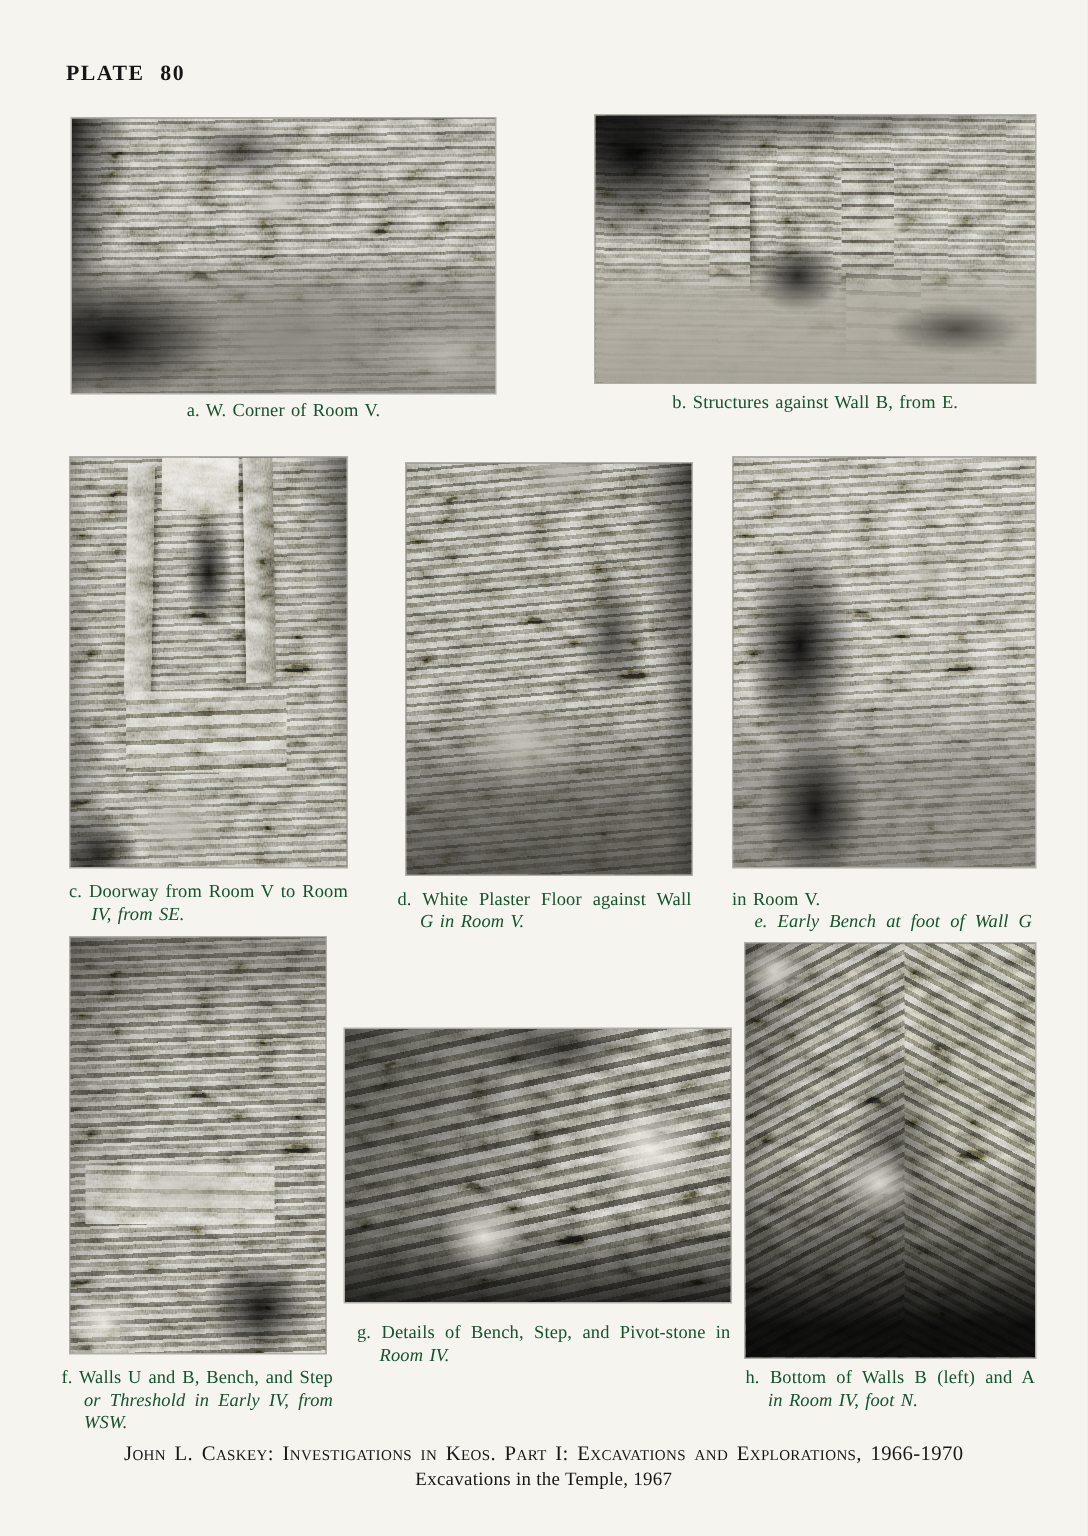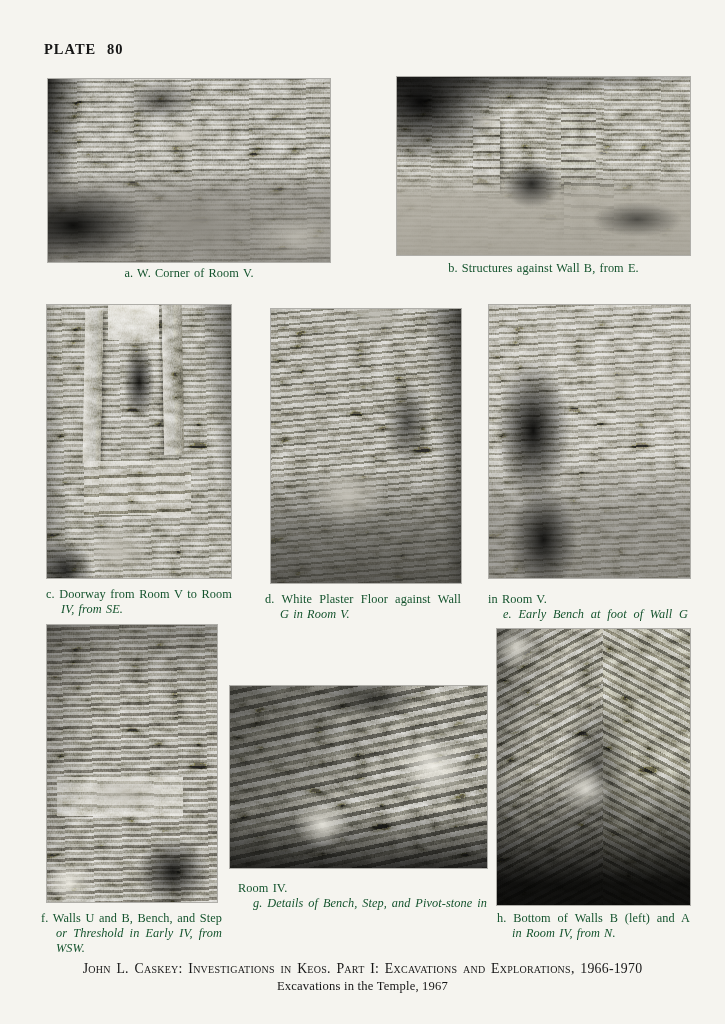--- a/index.html
+++ b/index.html
@@ -237,35 +237,35 @@
   <div class="ph ph-g" style="left:230px;top:686px;width:257px;height:182px;">
     <svg class="ov blotch" preserveAspectRatio="none">
         <rect width="100%" height="100%" fill="#808080" filter="url(#f-blotch)"></rect>
       </svg>
     <svg class="ov speck" preserveAspectRatio="none">
         <rect width="100%" height="100%" fill="#808080" filter="url(#f-speck)"></rect>
       </svg>
     <div class="shade sh-g"></div>
   </div>
   <div class="cap" style="left:238px;top:881px;width:249px;">
+    <span class="ln j">g. Details of Bench, Step, and Pivot-stone in</span>
     <span class="ln">Room IV.</span>
-    <span class="ln j">g. Details of Bench, Step, and Pivot-stone in</span>
   </div>
 
   <div class="ph ph-h" style="left:497px;top:629px;width:193px;height:276px;">
     <svg class="ov blotch" preserveAspectRatio="none">
         <rect width="100%" height="100%" fill="#808080" filter="url(#f-blotch)"></rect>
       </svg>
     <svg class="ov speck" preserveAspectRatio="none">
         <rect width="100%" height="100%" fill="#808080" filter="url(#f-speck)"></rect>
       </svg>
     <div class="shade sh-h"></div>
   </div>
   <div class="cap" style="left:497px;top:911px;width:193px;">
     <span class="ln j">h. Bottom of Walls B (left) and A</span>
-    <span class="ln">in Room IV, from N.</span>
+    <span class="ln">in Room IV, foot N.</span>
   </div>
 
   <div class="series-cap">Excavations in the Temple, 1967</div>
 
   <div class="footer-cite">John L. Caskey: Investigations in Keos. Part I: Excavations and Explorations, 1966-1970</div>
 
 </div>
 
 </body></html>

